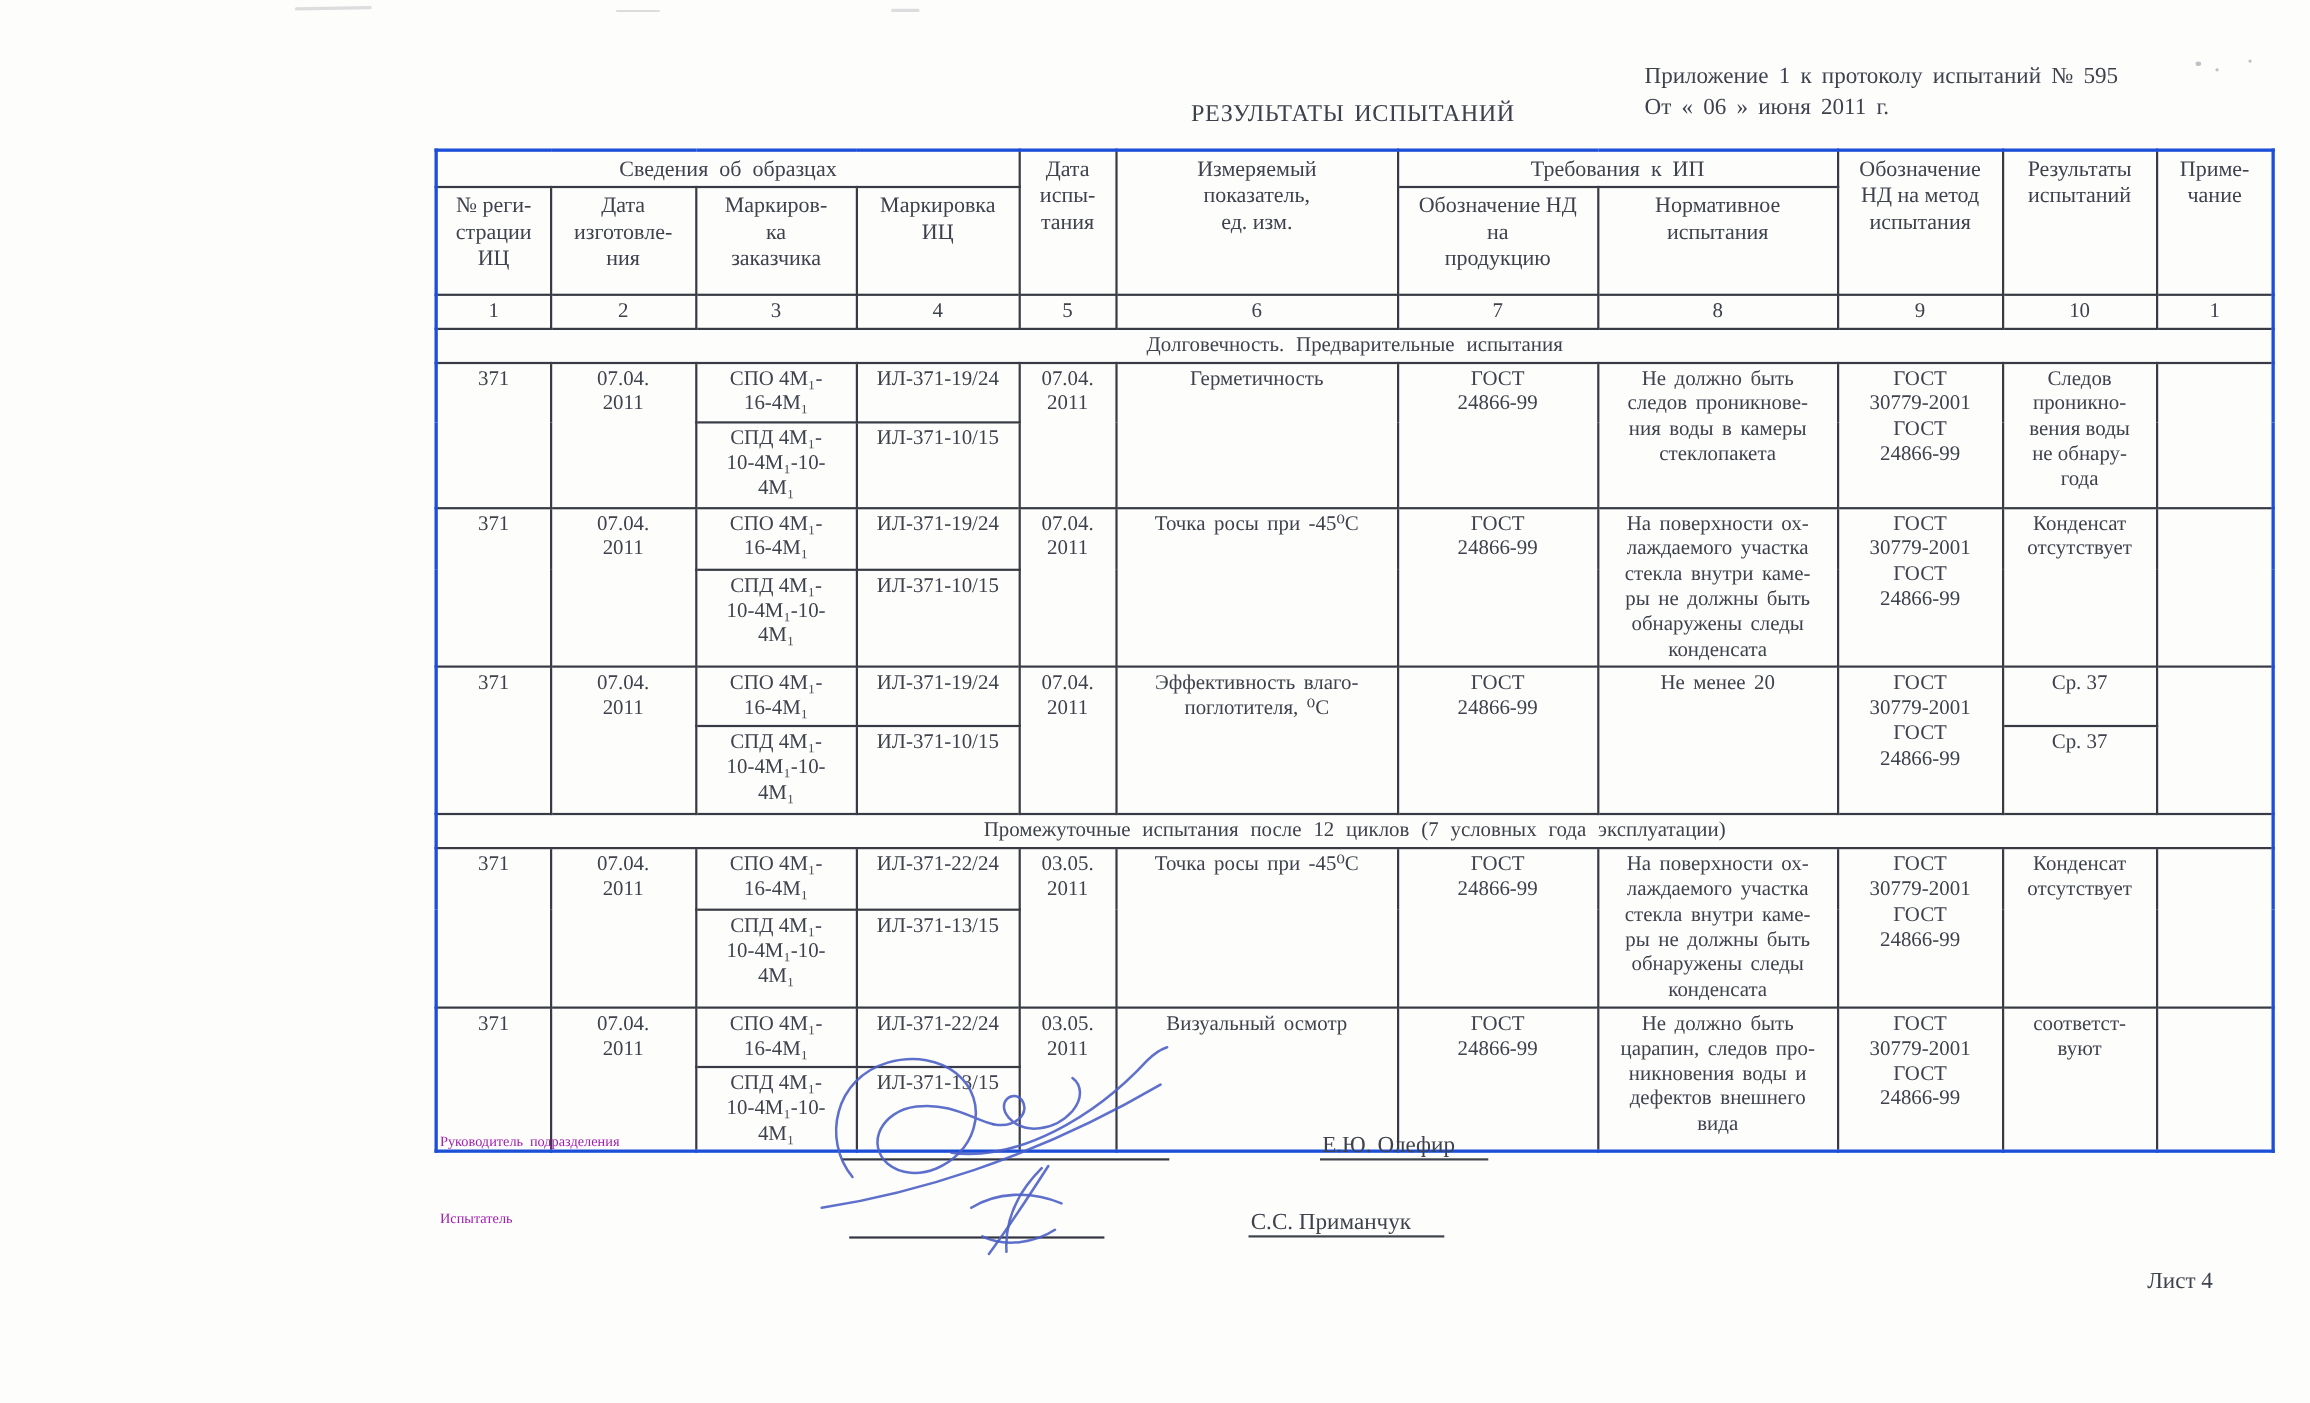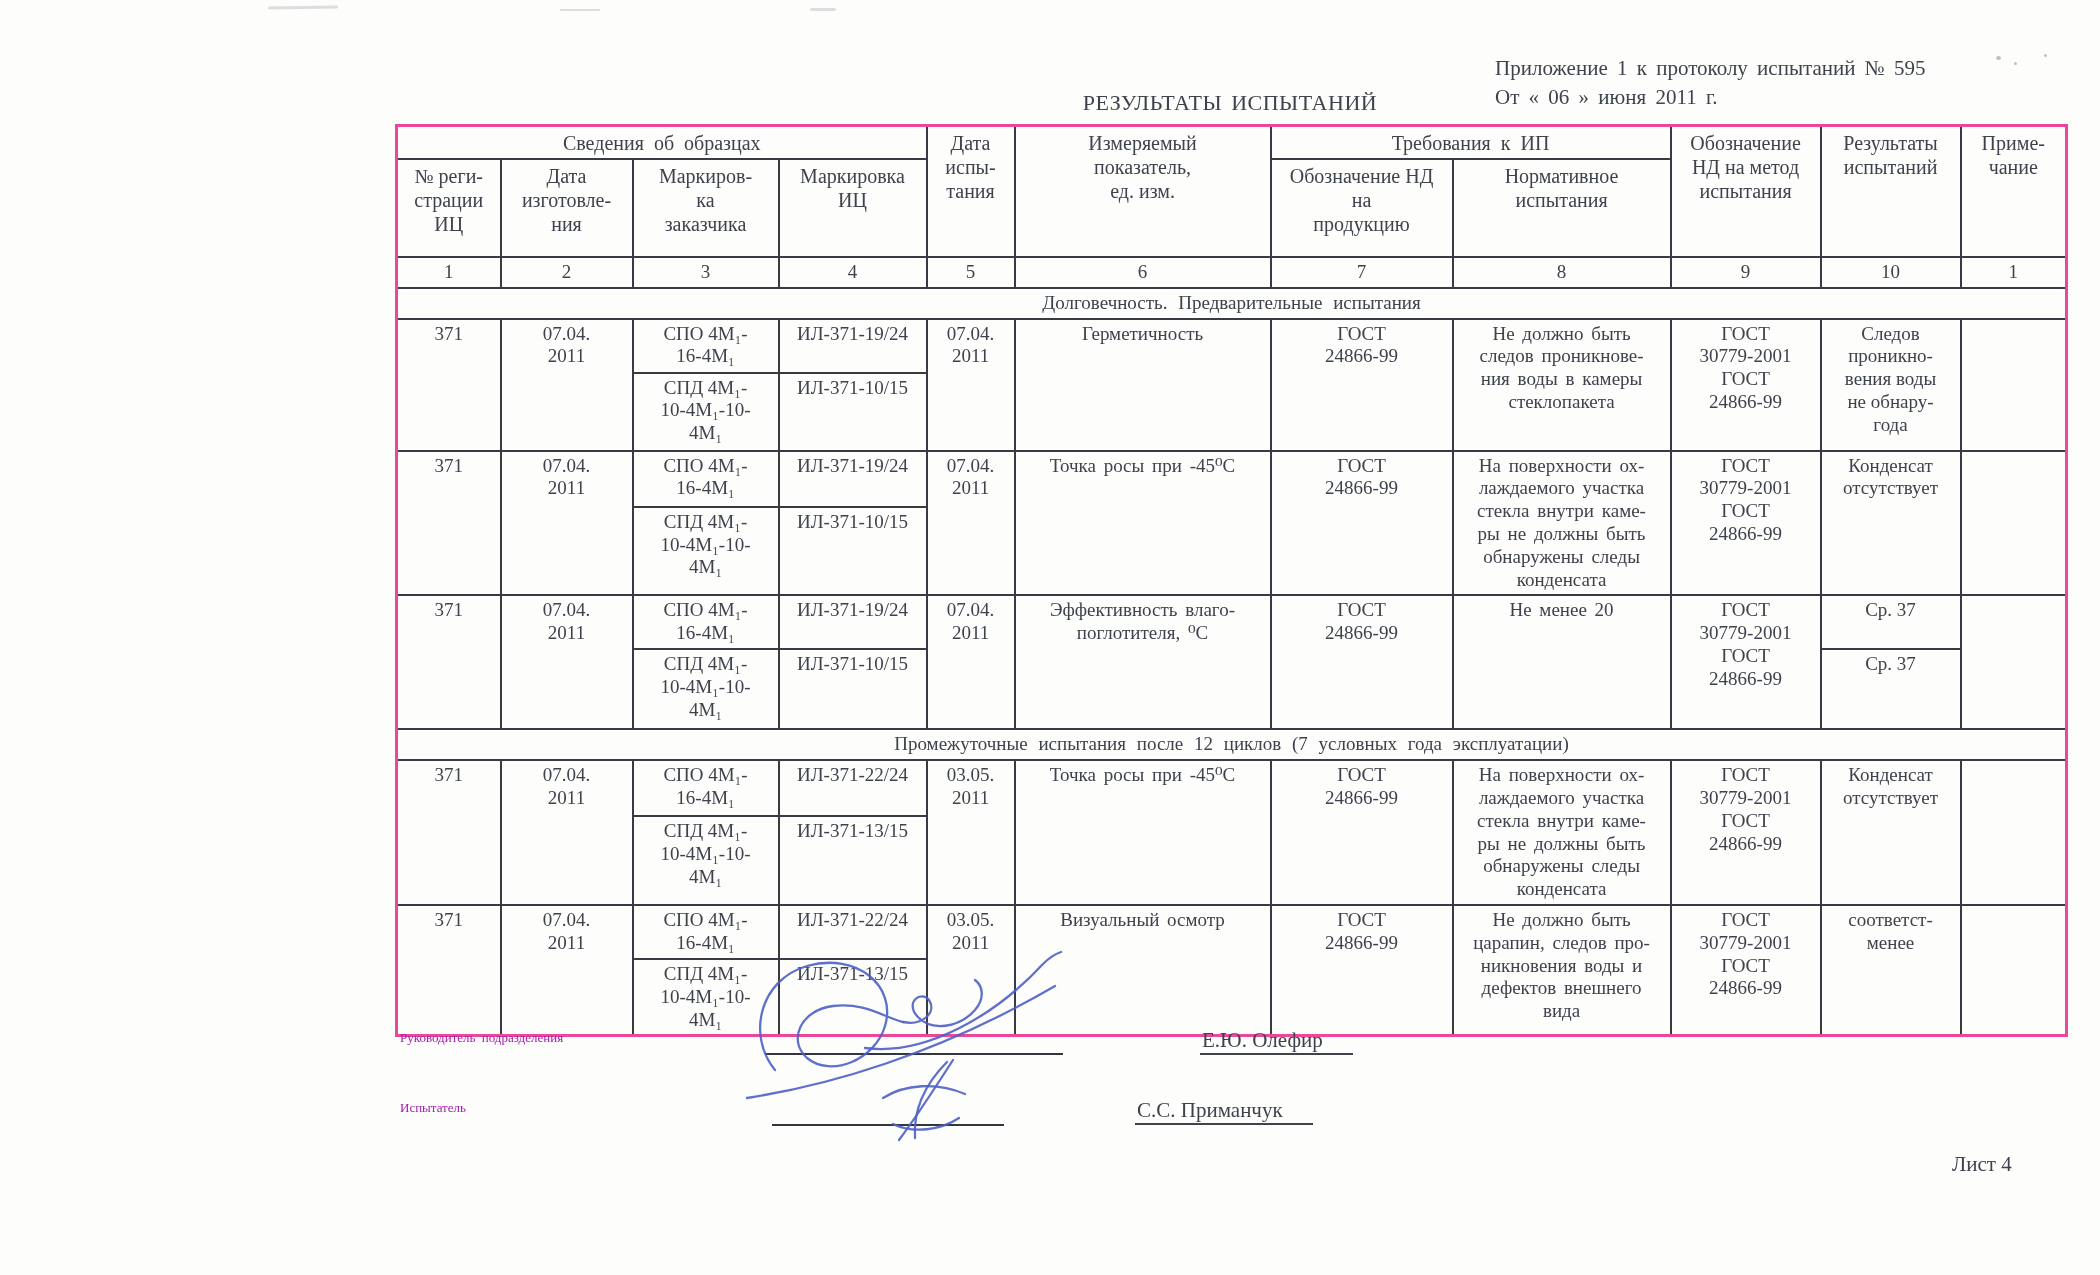--- a/index.html
+++ b/index.html
@@ -8,21 +8,21 @@
     background:#fdfdfb;color:#3e424c;
     font-family:"Liberation Serif","DejaVu Serif",serif;
   }
   .abs{position:absolute}
 
   
   #appendix{left:1495px;top:54px;width:470px;text-align:left;font-size:21px;line-height:1.4;word-spacing:4px}
   #doc-title{left:395px;top:90px;width:1670px;text-align:center;font-size:22px;letter-spacing:.5px;word-spacing:3px}
 
   
-  #tbl{left:395px;top:124px;width:1670px;border-collapse:collapse;table-layout:fixed;border:3px solid #ec4899}
+  #tbl{left:395px;top:135px;width:1670px;border-collapse:collapse;table-layout:fixed;border:3px solid #1d4ed8}
   #tbl th,#tbl td{
     border:2px solid #383b43;
     font-weight:normal;font-size:19px;line-height:1.2;
     text-align:center;vertical-align:top;
     white-space:pre-line;padding:3px 4px;overflow:hidden;
   }
   #tbl thead th{font-size:20px;padding-top:4px}
   .grp{word-spacing:5px}
   .nums td{font-size:19px;padding:1px}
   .sect td{font-size:20px;word-spacing:6px;padding:2px;vertical-align:middle}
@@ -275,21 +275,21 @@
       <td rowspan="2" class="norm">Не должно быть
 царапин, следов про-
 никновения воды и
 дефектов внешнего
 вида</td>
       <td rowspan="2">ГОСТ
 30779-2001
 ГОСТ
 24866-99</td>
       <td rowspan="2">соответст-
-менее</td>
+вуют</td>
       <td rowspan="2"></td>
     </tr>
     <tr style="height:66px">
       <td>СПД 4М₁-
 10-4М₁-10-
 4М₁</td>
       <td>ИЛ-371-13/15</td>
     </tr>
   </tbody>
 </table>

